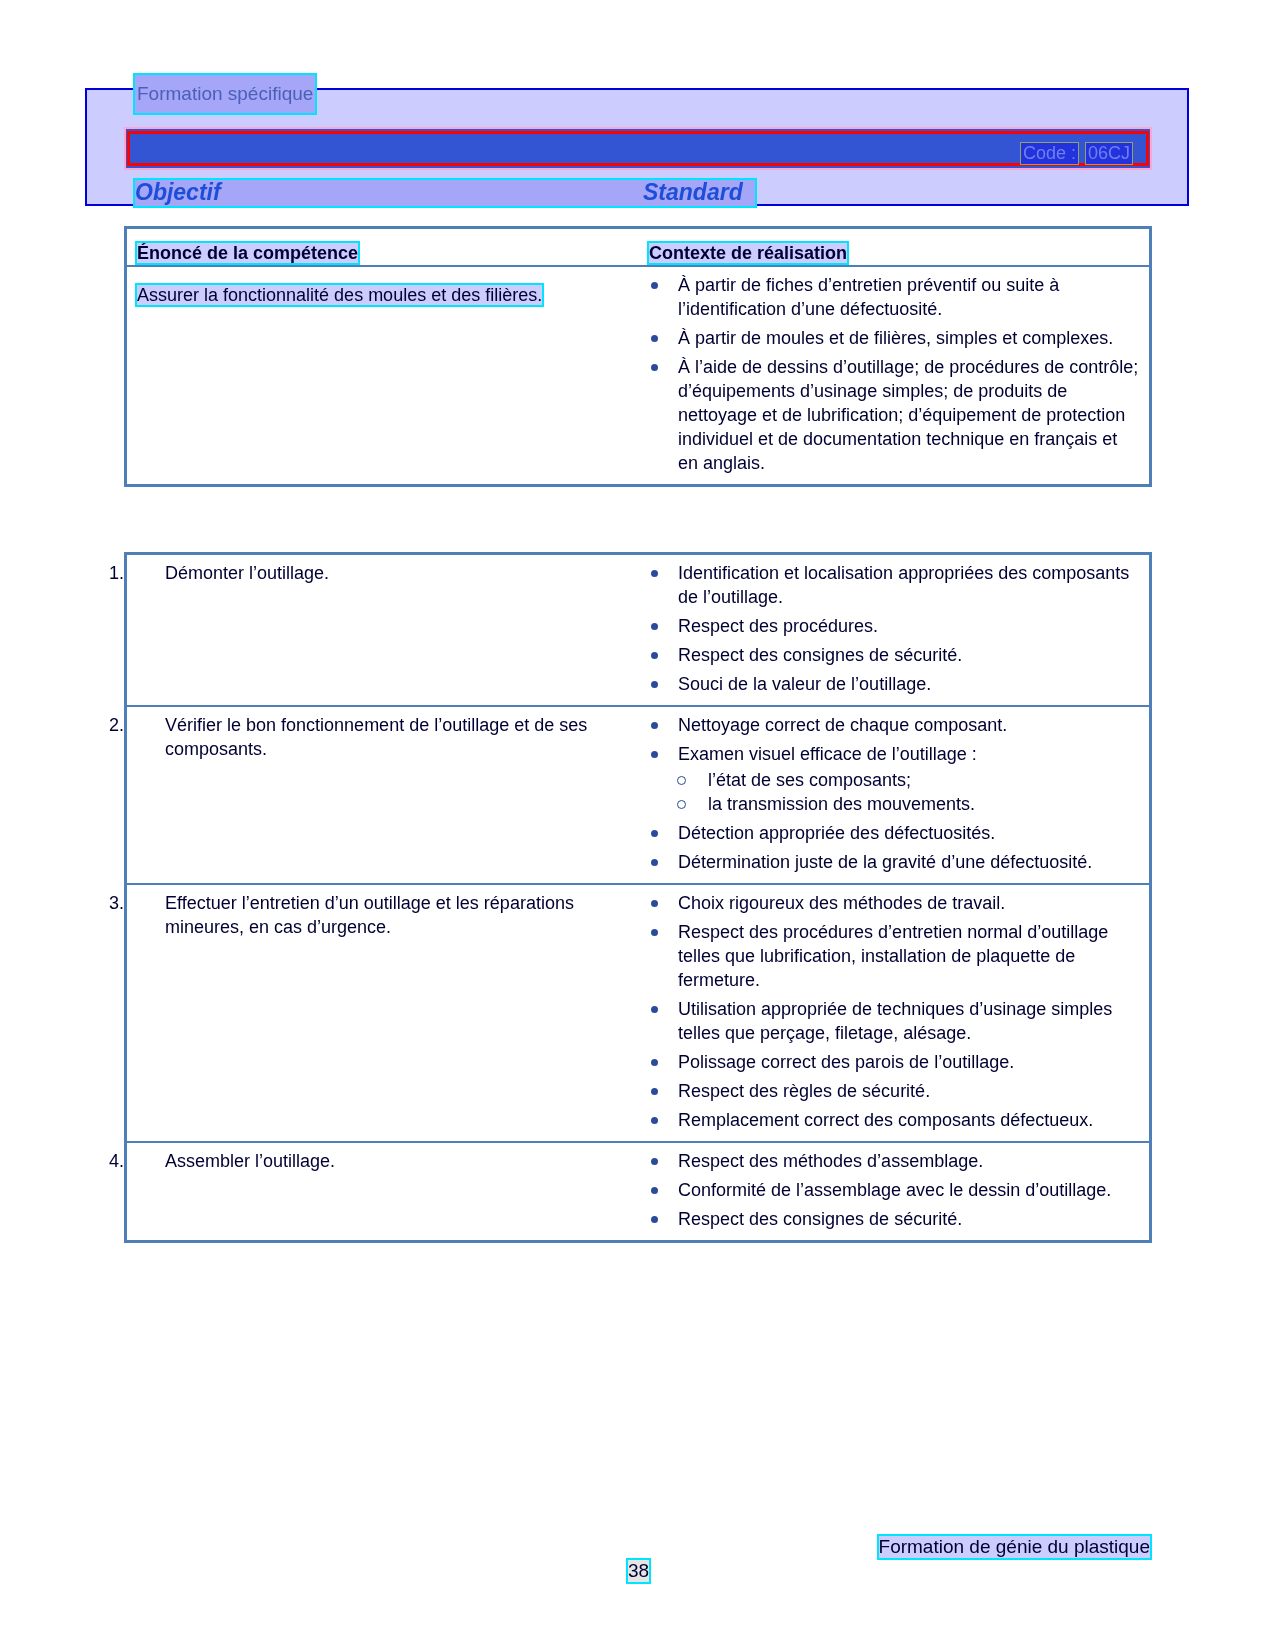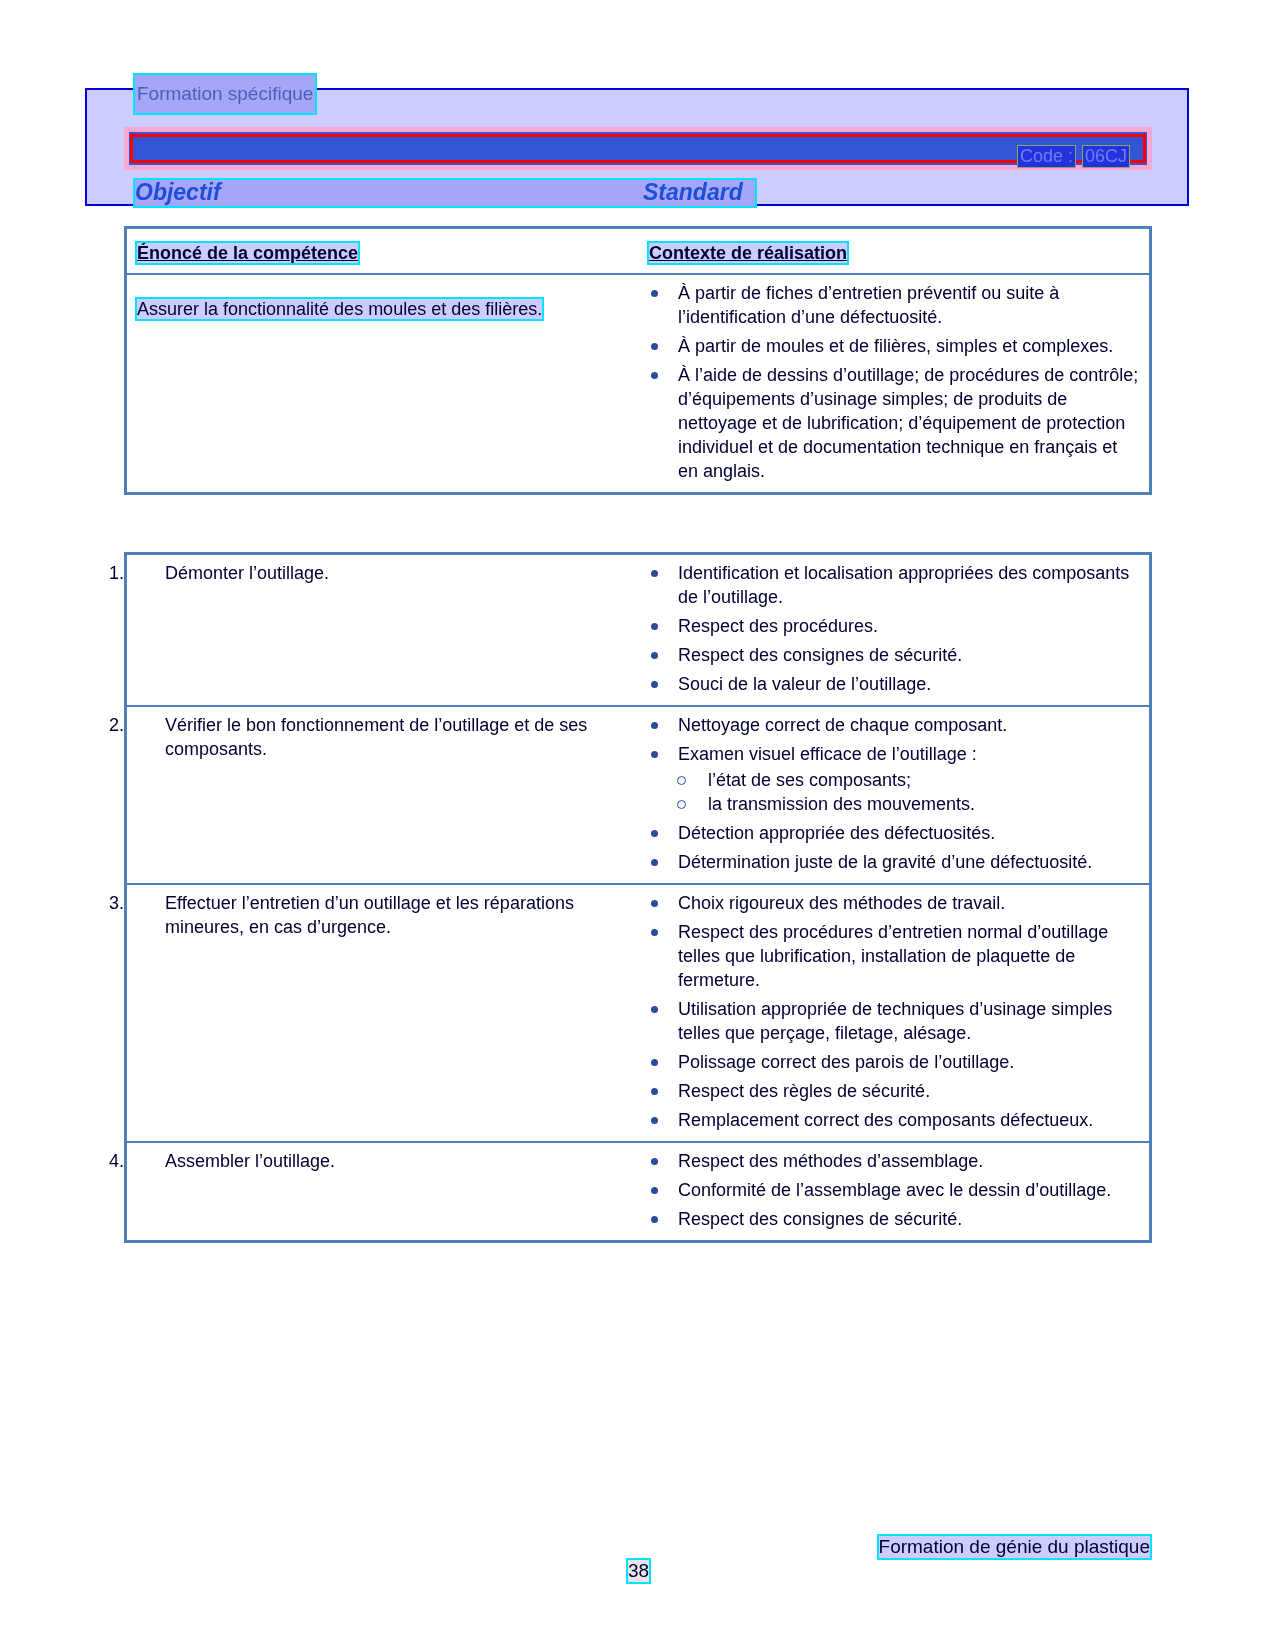--- a/index.html
+++ b/index.html
@@ -4,37 +4,37 @@
 <style>
   html, body { margin: 0; padding: 0; background: #ffffff; }
   body { width: 1275px; height: 1651px; position: relative; overflow: hidden;
          font-family: "Liberation Sans", sans-serif; color: #000033; }
 
   .header-box { position: absolute; left: 85px; top: 88px; width: 1104px; height: 118px;
                 background: #ccccff; border: 2px solid #0000dd; box-sizing: border-box; }
   .section-title { position: absolute; left: 135px; top: 75px; font-size: 19px; color: #4a5fb8;
                    background: #a6a6f8; padding: 8px 2px; outline: 2px solid #00e5ff; line-height: 22px; }
   .code-bar { position: absolute; left: 124px; top: 127px; width: 1028px; height: 43px;
-              background: #3355d3; border: 5px solid #f9a8d4; box-sizing: border-box; }
+              background: #3355d3; border: 2px solid #f9a8d4; box-sizing: border-box; }
   .code-bar-inner { position: absolute; left: 1px; top: 2px; right: 1px; bottom: 2px;
                     border: 3px solid #ff0000; background: #3355d3; }
   .code-label { position: absolute; right: 14px; top: 9px; font-size: 18px; color: #6f7ff0;
                 display: flex; gap: 8px; }
   .code-label span { outline: 1px solid #8fa26a; background: #2233dd; padding: 0 2px; }
   .col-heads { position: absolute; left: 135px; top: 180px; width: 620px; height: 26px;
                background: #a6a6f8; outline: 2px solid #00e5ff; }
   .col-head { position: absolute; top: 178px; font-size: 23px; font-style: italic; font-weight: bold;
               color: #1d4ed8; line-height: 28px; }
 
   table.comp { position: absolute; left: 124px; width: 1028px; border-collapse: collapse;
                border: 3px solid #4f7fb8; }
   table.comp td { vertical-align: top; border-top: 2px solid #4f7fb8; padding: 6px 10px 4px 10px;
                   font-size: 18px; line-height: 24px; }
   table.comp td.left { width: 492px; }
-  table.comp tr.head td { font-weight: bold; padding-top: 12px; padding-bottom: 8px; height: 24px; text-decoration: underline; }
+  table.comp tr.head td { font-weight: bold; padding-top: 12px; padding-bottom: 0; height: 24px; }
   .hl { background: #ccccff; outline: 2px solid #00e5ff; }
   ul.crit { list-style: none; margin: 0; padding: 0; }
   ul.crit > li { position: relative; padding-left: 29px; margin-bottom: 5px; }
   ul.crit > li::before { content: ""; position: absolute; left: 2px; top: 9px; width: 7px; height: 7px;
                          border-radius: 50%; background: #2a4a9a; }
   ul.sub { list-style: none; margin: 2px 0 0 0; padding: 0; }
   ul.sub li { position: relative; padding-left: 30px; margin-left: 0; }
   ul.sub li::before { content: ""; position: absolute; left: -1px; top: 8px; width: 7px; height: 7px;
                       border: 1px solid #2a4a9a; border-radius: 50%; }
   .num { display: inline-block; width: 28px; }
@@ -62,21 +62,21 @@
 <div class="col-head" style="left:135px;">Objectif</div>
 <div class="col-head" style="left:643px;">Standard</div>
 
 <table class="comp" style="top:226px;">
   <tbody>
       <tr class="head">
     <td class="left"><span class="hl">Énoncé de la compétence</span></td>
     <td><span class="hl">Contexte de réalisation</span></td>
   </tr>
   <tr>
-    <td class="left" style="padding-top:22px;"><span class="hl">Assurer la fonctionnalité des moules et des filières.</span></td>
+    <td class="left" style="padding-top:16px;"><span class="hl">Assurer la fonctionnalité des moules et des filières.</span></td>
     <td style="">
       <ul class="crit">
         <li>À partir de fiches d’entretien préventif ou suite à l’identification d’une défectuosité.</li>
         <li>À partir de moules et de filières, simples et complexes.</li>
         <li>À l’aide de dessins d’outillage; de procédures de contrôle; d’équipements d’usinage simples; de produits de nettoyage et de lubrification; d’équipement de protection individuel et de documentation technique en français et en anglais.</li>
       </ul>
     </td>
   </tr>
 </tbody>
   </table>

